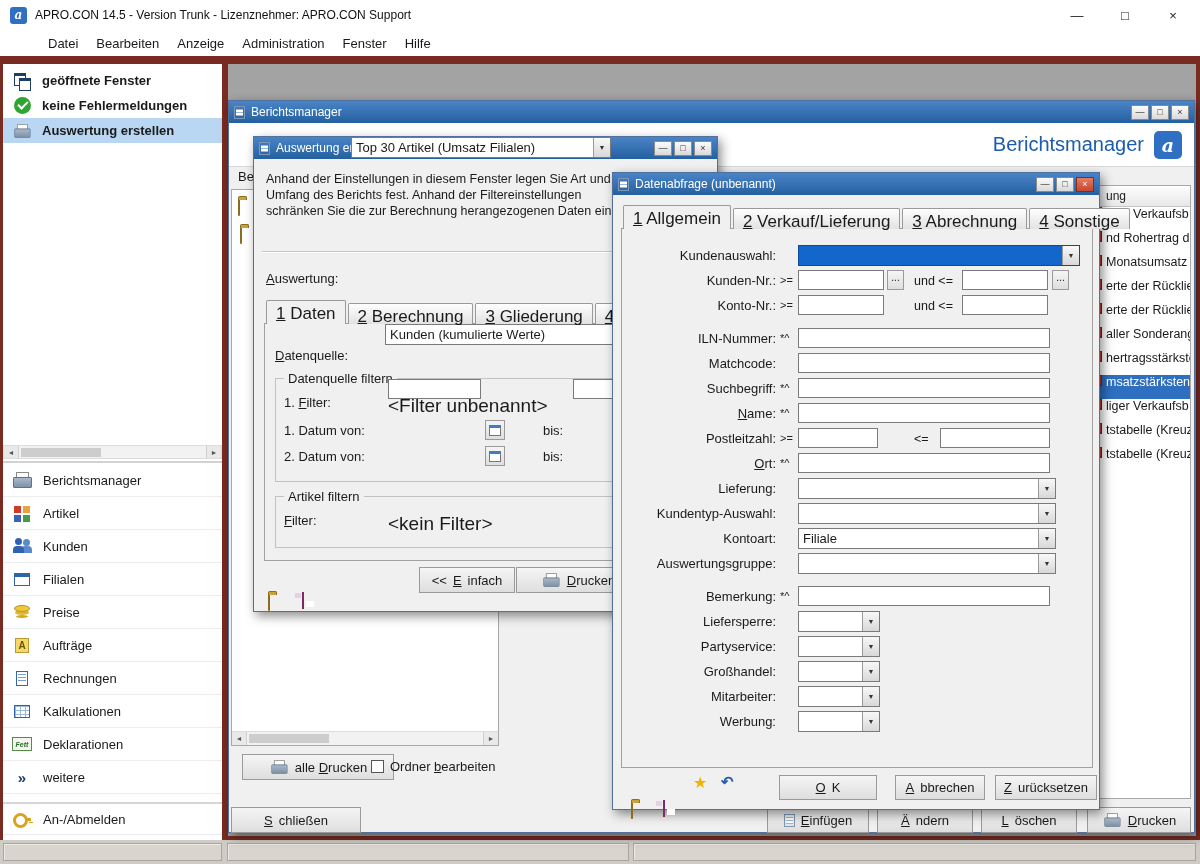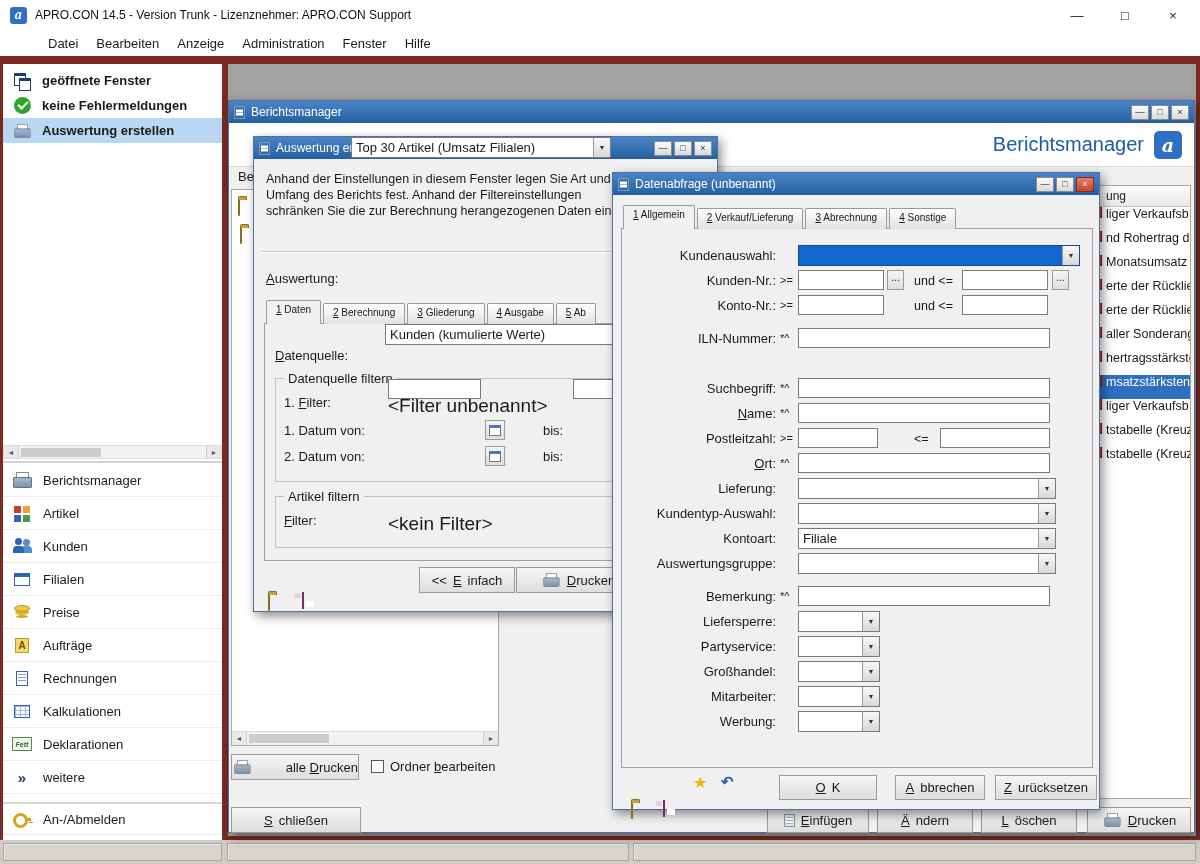--- a/index.html
+++ b/index.html
@@ -57,37 +57,37 @@
   .bm-tree { position:absolute; left:2px; top:22px; width:268px; height:557px; background:#fff; border:1px solid #a8a8a8; }
   .tf1 { position:absolute; left:6px; top:10px; }
   .tf2 { position:absolute; left:6px; top:38px; }
   .bm-tree-hscroll { left:0; top:541px; width:266px; height:14px; border-left:none; border-right:none; border-bottom:none; }
   .bm-list { position:absolute; left:860px; top:18px; width:102px; height:614px; background:#fff; border:1px solid #a8a8a8; overflow:hidden; }
   .bm-list-header { height:21px; background:linear-gradient(#fdfdfd,#e8e8e8); border-bottom:1px solid #c4c4c4; font-size:12px; padding:3px 0 0 16px; color:#222; }
   .bm-row { height:24px; display:flex; align-items:flex-start; gap:4px; padding-left:3px; font-size:12.5px; white-space:nowrap; overflow:hidden; }
   .bm-row.selected { background:#2e6fc0; color:#fff; }
   .ric { width:9px; height:11px; background:#b73a2a; border:1px solid #7e241a; flex:none; }
   .btn { display:inline-flex; align-items:center; justify-content:center; gap:6px; background:linear-gradient(#f5f5f5,#dedede); border:1px solid #9a9a9a; font-size:13px; color:#1a1a1a; font-family:"Liberation Sans",sans-serif; }
-  .bm-alle { position:absolute; left:2px; top:587px; width:128px; height:26px;justify-content:space-between; }
+  .bm-alle { position:absolute; left:13px; top:587px; width:152px; height:26px; }
   .bm-check { position:absolute; left:142px; top:592px; display:flex; gap:6px; align-items:center; font-size:13px; }
   .cbx { width:13px; height:13px; background:#fff; border:1px solid #555; flex:none; }
   .bm-schliessen { position:absolute; left:2px; top:640px; width:130px; height:26px; }
   .bm-b1 { position:absolute; left:538px; top:640px; width:102px; height:26px; }
   .bm-b2 { position:absolute; left:648px; top:640px; width:96px; height:26px; }
   .bm-b3 { position:absolute; left:752px; top:640px; width:96px; height:26px; }
   .bm-b4 { position:absolute; left:858px; top:640px; width:104px; height:26px; }
 
   
   .aw-desc { position:absolute; left:12px; top:34px; width:372px; font-size:12.5px; line-height:16px; }
   .aw-sep { position:absolute; left:8px; top:114px; width:448px; height:2px; border-top:1px solid #c6c6c6; border-bottom:1px solid #fff; }
   .aw-ausw-label { position:absolute; left:12px; top:134px; }
   .aw-combo1 { left:97px; top:130px; width:260px; }
   .tabstrip { position:absolute; display:flex; align-items:flex-end; z-index:2; }
   #aw-tabs { left:12px; top:163px; height:24px; }
-  .tab { height:21px; padding:3px 9px 0; background:linear-gradient(#fefefe,#e2e2e2); border:1px solid #9a9a9a; border-bottom:none; border-radius:2px 2px 0 0; margin-right:2px; font-size:10px; white-space:nowrap;text-align:right; }
+  .tab { height:21px; padding:3px 9px 0; background:linear-gradient(#fefefe,#e2e2e2); border:1px solid #9a9a9a; border-bottom:none; border-radius:2px 2px 0 0; margin-right:2px; font-size:17px; white-space:nowrap;text-align:right; }
   .tab.active { height:24px; background:#f0f0f0; }
   .aw-page { position:absolute; left:10px; top:186px; width:446px; height:238px; border:1px solid #a0a0a0; background:#f0f0f0; z-index:1; }
   .aw-dq-label { position:absolute; left:10px; top:24px; }
   .aw-dq-combo { left:120px; top:20px; width:312px; }
   .grp { position:absolute; border:1px solid #c2c2c2; }
   .grp1 { left:10px; top:54px; width:424px; height:104px; }
   .grp2 { left:10px; top:172px; width:424px; height:52px; }
   .grp-legend { position:absolute; top:-8px; left:8px; background:#f0f0f0; padding:0 4px; font-size:13px; }
   .gl { position:absolute; left:8px; font-size:13px; }
   .gv { position:absolute; left:112px; font-size:19px; }
@@ -498,20 +498,24 @@
               <span class="da-mark">&gt;=</span>
               <input class="tinput" style="left: 176px; width: 86px;">
               <span class="da-mid" style="left: 292px;">und &lt;=</span>
               <input class="tinput" style="left: 340px; width: 86px;">
             </div>
             <div class="da-row" style="top: 99px;">
               <span class="da-label">ILN-Nummer:</span>
               <span class="da-mark">*^</span>
               <input class="tinput" style="left: 176px; width: 252px;">
             </div>
+            <div class="da-row" style="top: 124px;">
+              <span class="da-label">Matchcode:</span>
+              <input class="tinput" style="left: 176px; width: 252px;">
+            </div>
             <div class="da-row" style="top: 149px;">
               <span class="da-label">Suchbegriff:</span>
               <span class="da-mark">*^</span>
               <input class="tinput" style="left: 176px; width: 252px;">
             </div>
             <div class="da-row" style="top: 174px;">
               <span class="da-label"><u>N</u>ame:</span>
               <span class="da-mark">*^</span>
               <input class="tinput" style="left: 176px; width: 252px;">
             </div>

